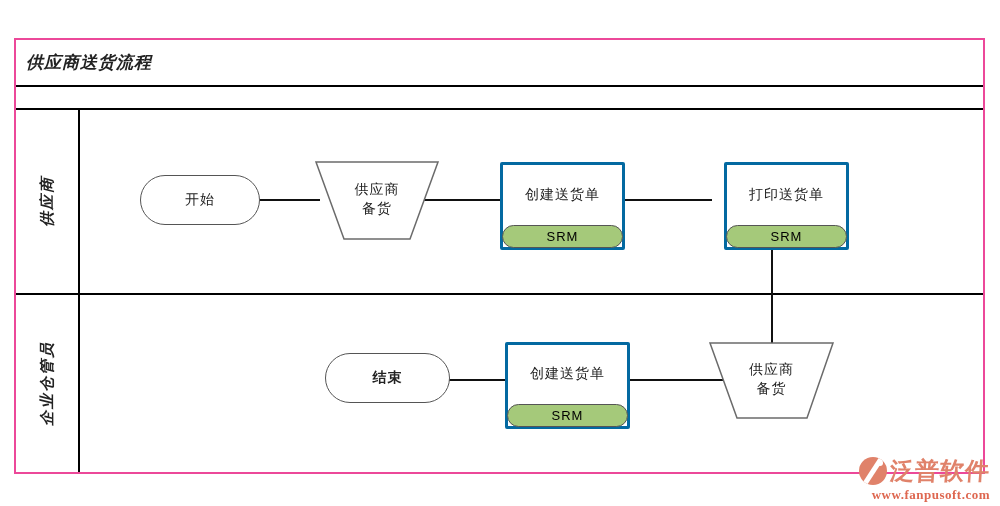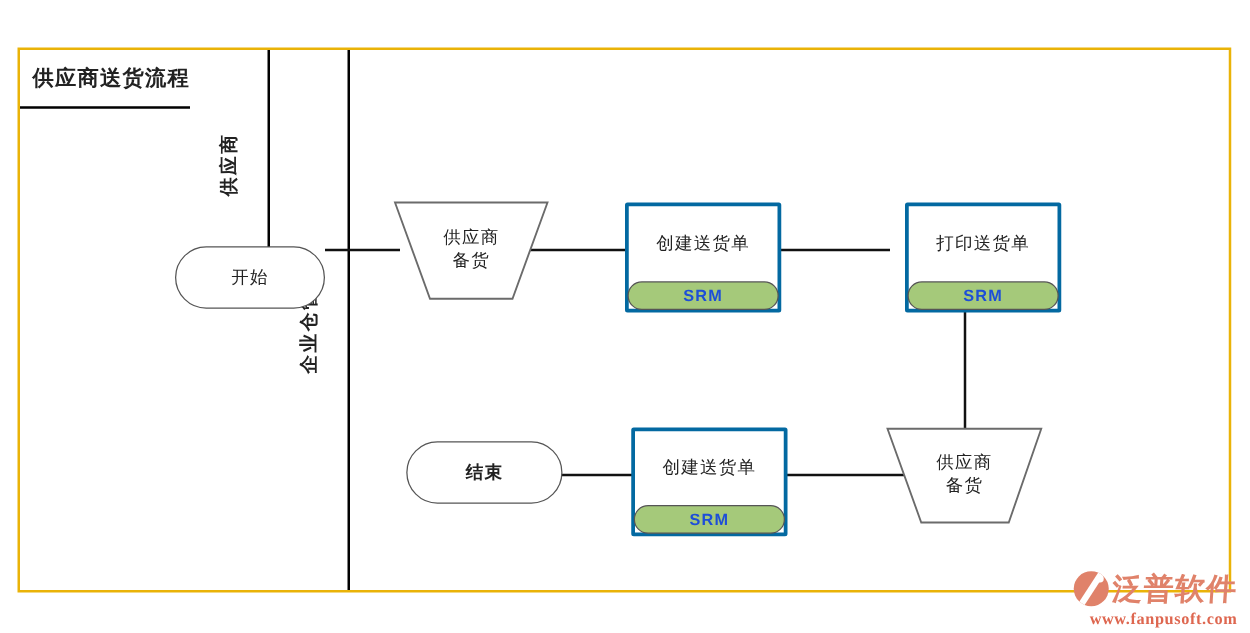--- a/index.html
+++ b/index.html
@@ -5,22 +5,22 @@
   html,body{margin:0;padding:0;}
   body{
     width:1000px;height:506px;position:relative;overflow:hidden;
     background:#ffffff;
     font-family:"Liberation Sans","DejaVu Sans",sans-serif;
     color:#222;
   }
   
   .frame{
     position:absolute;left:14px;top:38px;width:971px;height:436px;
-    border:2px solid #eab308;box-sizing:border-box;
-    display:flex;flex-direction:row;background:#fff;
+    border:2px solid #ec4899;box-sizing:border-box;
+    display:flex;flex-direction:column;background:#fff;font-style:italic;
   }
   .title-row{
     height:47px;box-sizing:border-box;border-bottom:2px solid #000;
     display:flex;align-items:center;padding-left:10px;
     font-size:17px;font-weight:bold;letter-spacing:1px;
   }
   .spacer-row{
     height:23px;box-sizing:border-box;border-bottom:2px solid #000;
   }
   .lane{display:flex;flex:1 1 auto;box-sizing:border-box;}
@@ -43,21 +43,21 @@
   .stadium{border:1px solid #555;border-radius:25px;}
   .task{border:3px solid #0369a1;border-radius:2px;align-items:flex-start;}
   .task .task-label{
     position:absolute;left:0;right:0;top:0;bottom:23px;
     display:flex;align-items:center;justify-content:center;
   }
   .srm-pill{
     position:absolute;left:-1px;right:-1px;bottom:-1px;height:23px;
     background:#a5c97a;border:1px solid #555;border-radius:12px;
     box-sizing:border-box;display:flex;align-items:center;justify-content:center;
-    color:#1d4ed8;font-weight:bold;font-size:13px;letter-spacing:1px;
+    color:#000000;font-weight:normal;font-size:13px;letter-spacing:1px;
   }
   .trap-label{
     position:absolute;z-index:3;text-align:center;
     font-size:14px;line-height:1.35;letter-spacing:1px;
   }
   
   .watermark{position:absolute;z-index:4;right:10px;top:455px;
              display:flex;flex-direction:column;align-items:flex-end;}
   .wm-row{display:flex;align-items:center;gap:3px;}
   .wm-logo{
@@ -112,21 +112,21 @@
     <line x1="772" y1="249" x2="772" y2="346"></line>
     <line x1="448" y1="380" x2="507" y2="380"></line>
     <line x1="628" y1="380" x2="726" y2="380"></line>
   </g>
   <g fill="#ffffff" stroke="#6b6b6b" stroke-width="1.5">
     <polygon points="316,162 438,162 410,239 344,239"></polygon>
     <polygon points="710,343 833,343 807,418 737,418"></polygon>
   </g>
 </svg>
 
-<div class="node stadium" style="left:140px;top:175px;width:120px;height:50px;margin-top:22px;">
+<div class="node stadium" style="left:140px;top:175px;width:120px;height:50px;">
   <span>开始</span>
 </div>
 
 <div class="trap-label" style="left:316px;top:180px;width:122px;">
   <span style="display:block">供应商</span>
   <span style="display:block">备货</span>
 </div>
 
 <div class="node task" style="left:500px;top:162px;width:125px;height:88px;">
   <span class="task-label">创建送货单</span>

